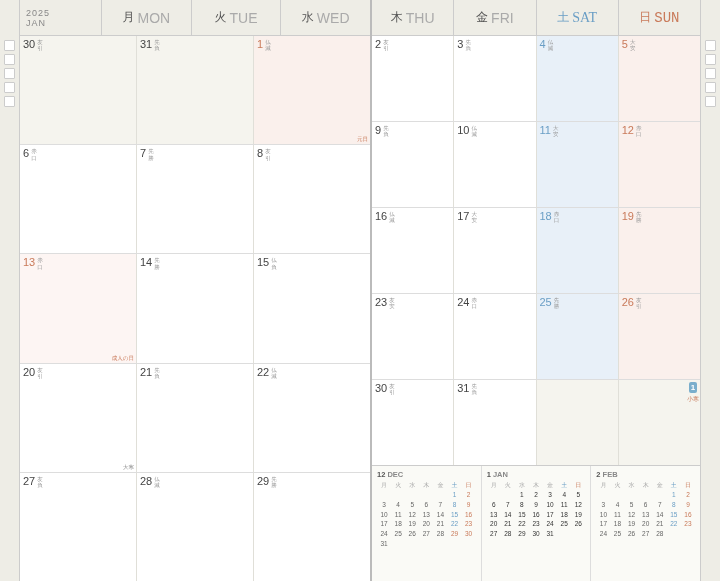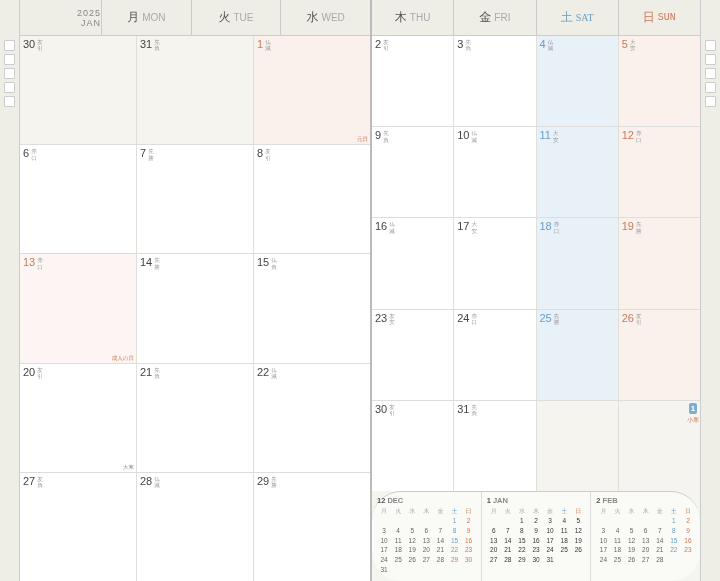--- a/index.html
+++ b/index.html
@@ -29,21 +29,21 @@
 
     .col-hdr {
       display: flex;
       align-items: center;
       justify-content: center;
       border-right: 1px solid #ccc;
       gap: 3px;
     }
     .col-hdr:last-child { border-right: none; }
     .col-hdr .jp { font-size: 12px; color: #555; }
-    .col-hdr .en { font-size: 10px; color: #aaa; }
+    .col-hdr .en { font-size: 14px; color: #aaa; }
     .col-hdr.sat .jp { color: #6a9ec5; }
     .col-hdr.sat .en { color: #6a9ec5; }
     .col-hdr.sun .jp { color: #c97a5a; }
     .col-hdr.sun .en { color: #c97a5a; font-family: Liberation Mono, monospace; }
 
     .weeks-grid {
       flex: 1;
       display: flex;
       flex-direction: column;
       min-height: 0;
@@ -97,21 +97,20 @@
     
     .ym-block {
       width: 82px;
       display: flex;
       flex-direction: column;
       justify-content: center;
       padding-left: 6px;
       border-right: 1px solid #ccc;
       background: #eeede6;
       flex-shrink: 0;
-      text-align: right;
     }
     .yl { font-size: 9px; color: #888; letter-spacing: 1px; }
 
     
     .lsb {
       width: 20px;
       background: #eeede6;
       border-right: 1px solid #ccc;
       display: flex;
       flex-direction: column;
@@ -142,25 +141,24 @@
 
     .lhdr {
       display: flex;
       height: 36px;
       border-bottom: 1px solid #ccc;
       background: #eeede6;
     }
 
     
     .bottom-mini {
-      height: 90px;
+      height: 116px;
       display: flex;
       border-top: 1px solid #ccc;
       background: #fafaf6;
-      border-radius: 29px;
     }
     .mc {
       flex: 1;
       padding: 4px 5px;
       border-right: 1px solid #ddd;
       min-width: 0;
     }
     .mc:last-child { border-right: none; }
     .mc-title {
       font-size: 7.5px;

